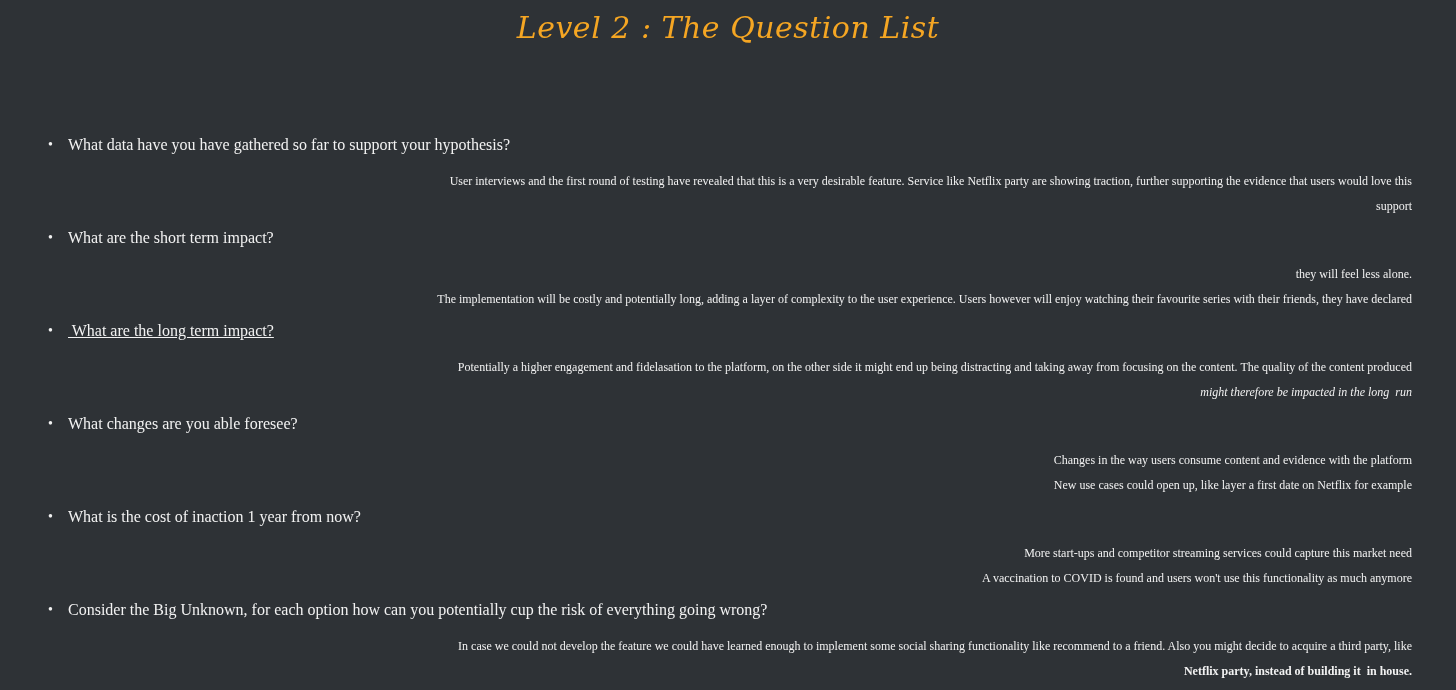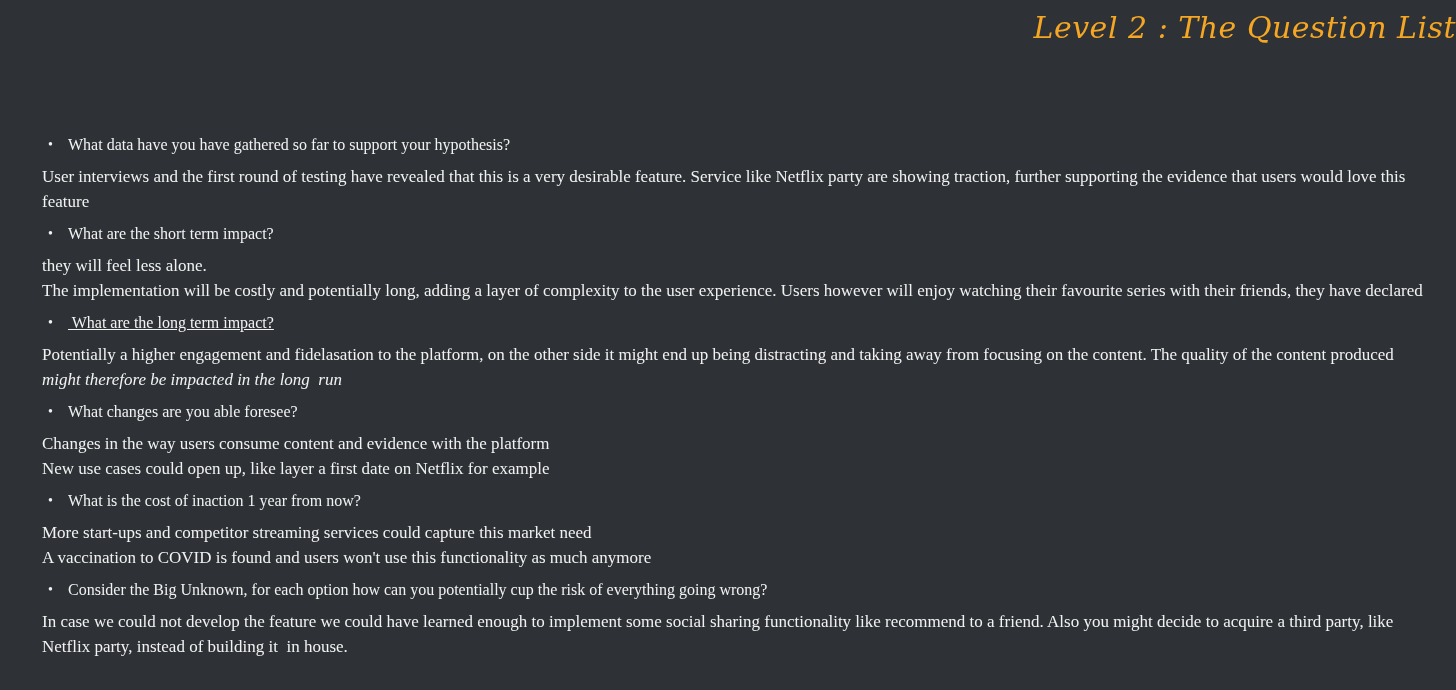--- a/index.html
+++ b/index.html
@@ -13,21 +13,21 @@
       overflow: hidden;
       position: relative;
       font-family: "Liberation Serif", "DejaVu Serif", serif;
       color: #f2f2f2;
     }
     .title {
       position: absolute;
       top: 10px;
       left: 0;
       width: 1456px;
-      text-align: right;
+      text-align: center;
       font-family: "DejaVu Serif", "Liberation Serif", serif;
       font-style: italic;
       font-size: 30px;
       color: #f5a623;
       letter-spacing: 0.5px;
       margin: 0;
       font-weight: normal;
     }
     .content {
       position: absolute;
@@ -44,44 +44,45 @@
       margin: 0 0 8px 0;
       white-space: nowrap;
     }
     .question .bullet {
       position: absolute;
       left: 6px;
       top: 0;
       font-size: 14px;
     }
     .answer {
-      font-size: 17px;
+      font-size: 12px;
       line-height: 24.5px;
-      margin: 4px 0 8px 0;
+      margin: 12px 0 8px 0;
+      text-align: right;
     }
     .answer .line {
       display: block;
       white-space: nowrap;
     }
   </style>
 </head>
 <body>
 
 <h1 class="title">Level 2 : The Question List</h1>
 
 <div class="content">
 
   <div class="section">
     <div class="question">
       <span class="bullet">•</span>
       <span>What data have you have gathered so far to support your hypothesis?</span>
     </div>
     <div class="answer">
       <span class="line">User interviews and the first round of testing have revealed that this is a very desirable feature. Service like Netflix party are showing traction, further supporting the evidence that users would love this</span>
-      <span class="line">feature</span>
+      <span class="line">support</span>
     </div>
   </div>
 
   <div class="section">
     <div class="question">
       <span class="bullet">•</span>
       <span>What are the short term impact?</span>
     </div>
     <div class="answer">
       <span class="line">they will feel less alone.</span>
@@ -122,17 +123,17 @@
     </div>
   </div>
 
   <div class="section">
     <div class="question">
       <span class="bullet">•</span>
       <span>Consider the Big Unknown, for each option how can you potentially cup the risk of everything going wrong?</span>
     </div>
     <div class="answer">
       <span class="line">In case we could not develop the feature we could have learned enough to implement some social sharing functionality like recommend to a friend. Also you might decide to acquire a third party, like</span>
-      <span class="line" style="white-space:pre;">Netflix party, instead of building it  in house.</span>
+      <span class="line" style="white-space:pre;font-weight:bold;">Netflix party, instead of building it  in house.</span>
     </div>
   </div>
 
 </div>
 
 </body></html>

